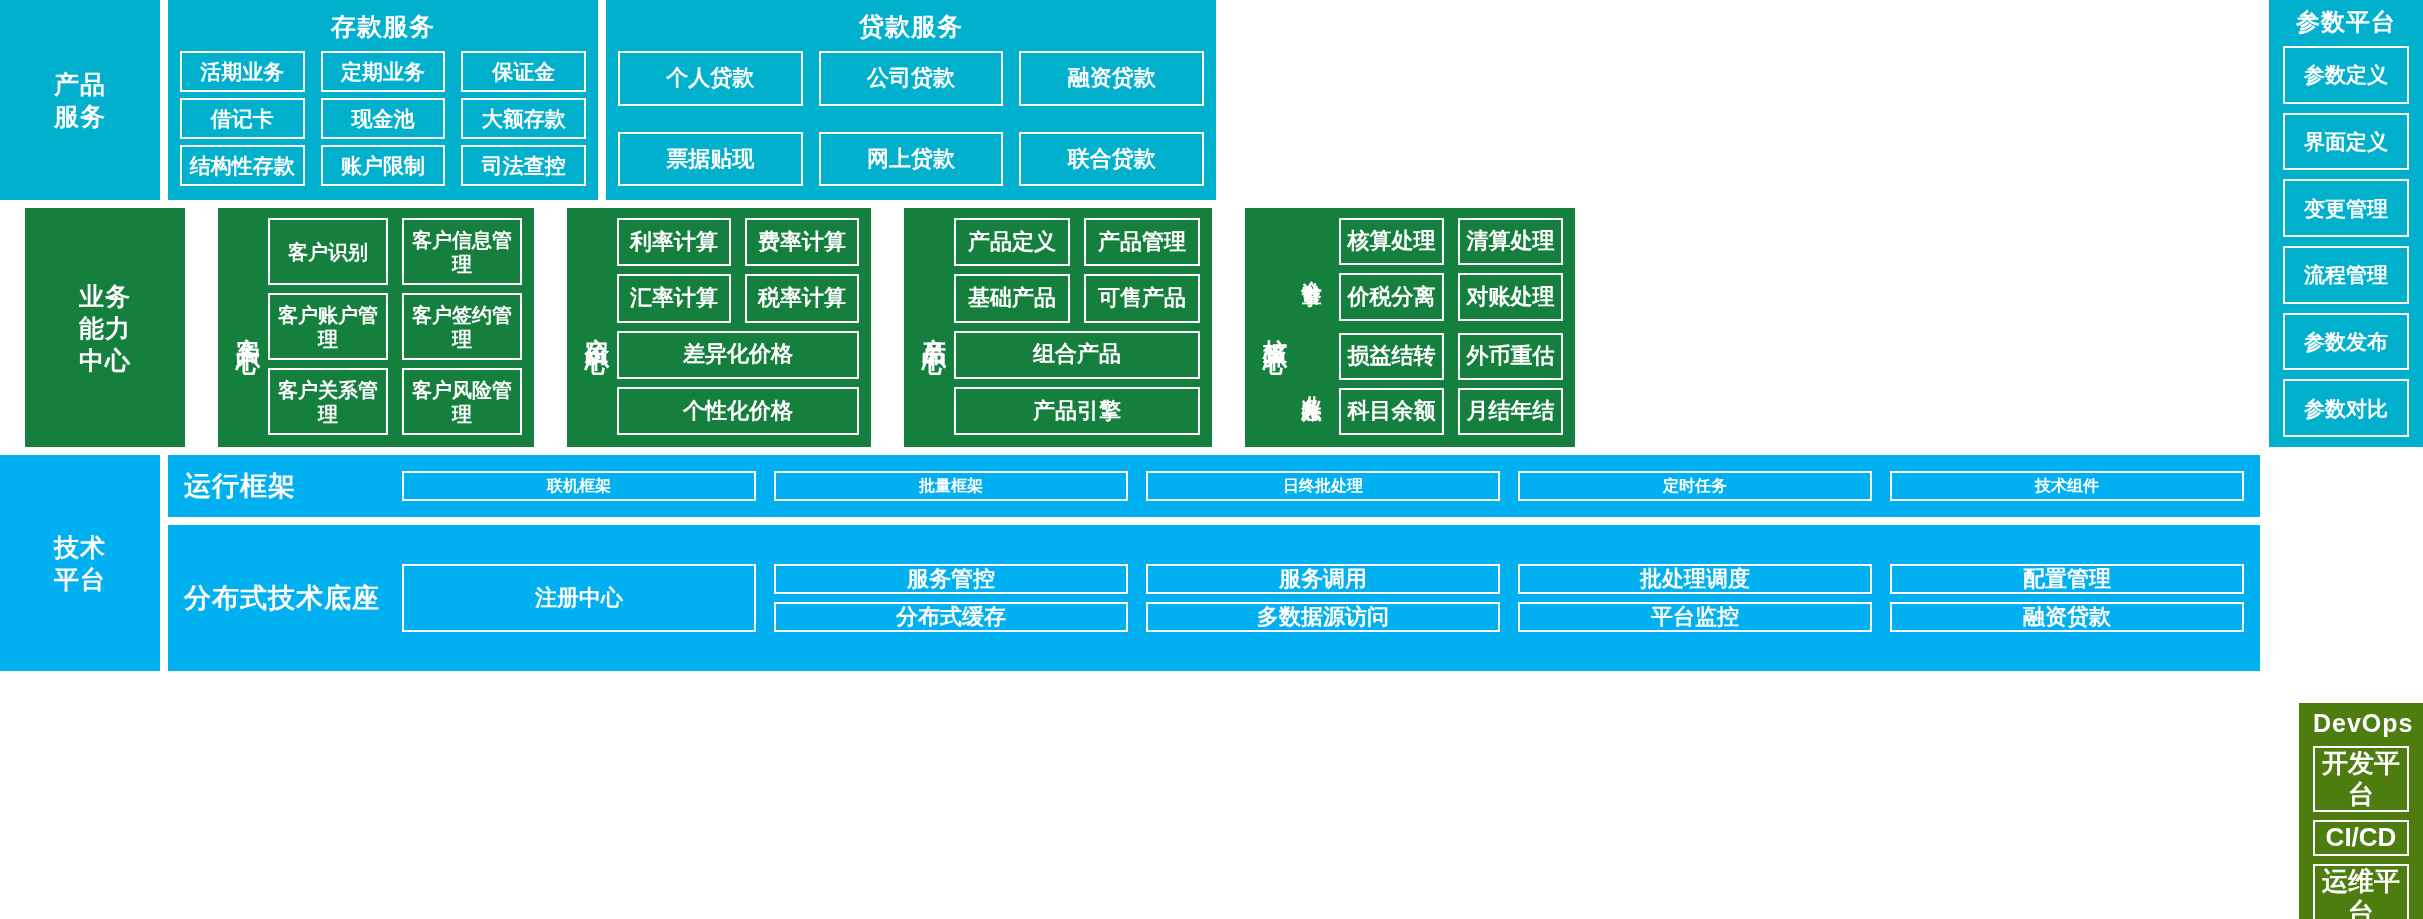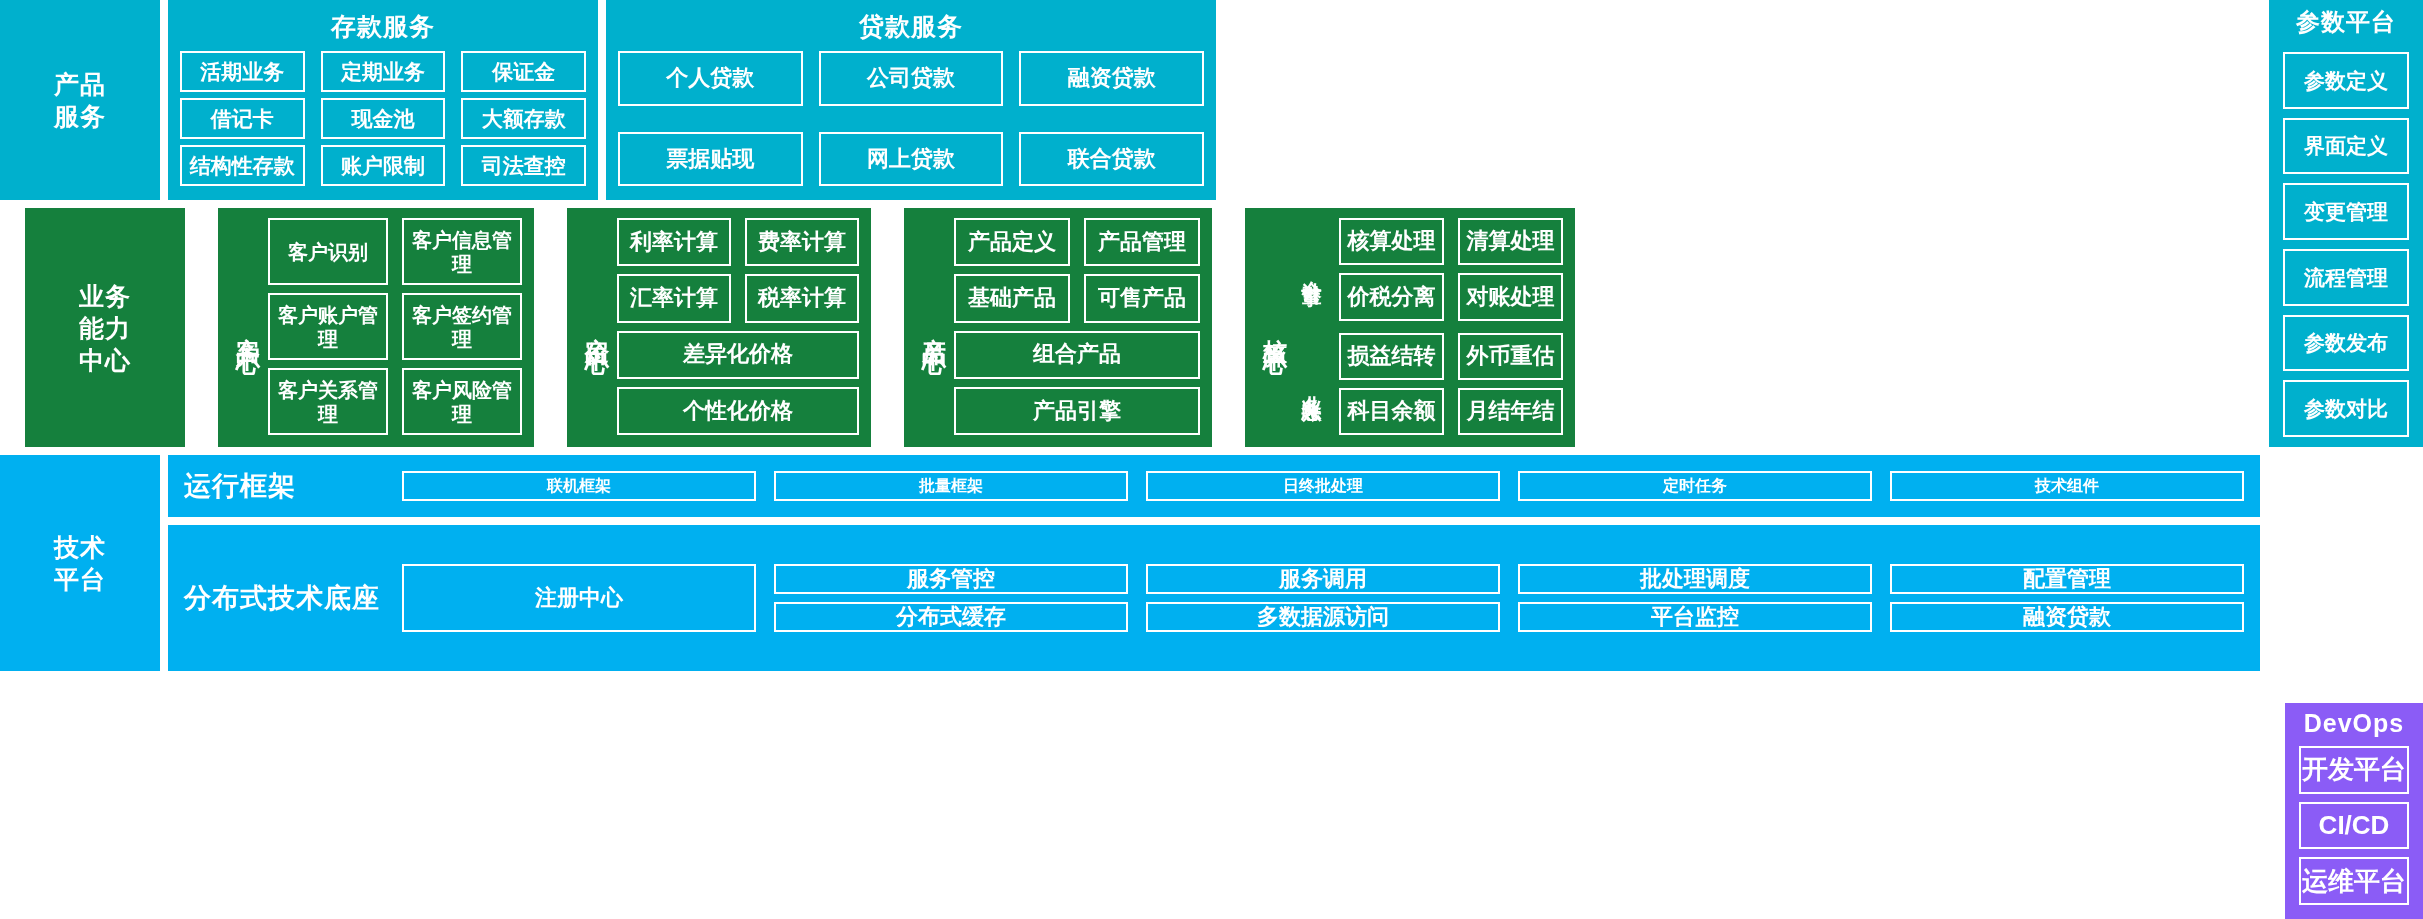--- a/index.html
+++ b/index.html
@@ -70,21 +70,21 @@
   .g-deposit .card { font-size: 21px; }
 
   
   .sidebar-param {
     position: absolute; right: 0; top: 0;
     width: 154px; height: 447px;
     background: #00b0cd;
     display: flex; flex-direction: column;
     padding: 6px 14px 10px 14px;
   }
-  .sidebar-param .group-title { font-size: 24px; margin-bottom: 14px; }
+  .sidebar-param .group-title { font-size: 24px; margin-bottom: 8px; }
   .sidebar-param .items { display: flex; flex-direction: column; gap: 9px; flex: 1; }
   .sidebar-param .card { flex: 1; font-size: 21px; }
 
   
   .r2 { height: 239px; }
   .gray { background: #15803d; margin-left: 25px; }
   .r2 .layer-label { height: 239px; }
   .center-group { display: flex; padding: 10px 12px 12px 10px; height: 239px; }
   .center-body { flex: 1; display: grid; gap: 8px 14px; }
   .c-customer { flex: 0 0 316px; }
@@ -116,22 +116,22 @@
   .band-run .band-cells { grid-template-rows: 1fr; }
   .band-run .card { height: 30px; font-size: 16px; }
   .band-base { height: 146px; }
   .band-base .band-cells { grid-template-rows: repeat(2, 1fr); align-items: stretch; }
   .band-base .card { font-size: 22px; }
   .reg-center { grid-row: span 2; }
 
   
   .sidebar-devops {
     position: absolute; right: 0; bottom: 0;
-    width: 138px; height: 216px;
-    background: #8b5cf6;
+    width: 124px; height: 216px;
+    background: #4d7c0f;
     display: flex; flex-direction: column;
     padding: 6px 14px 14px 14px;
   }
   .sidebar-devops .group-title { font-size: 25px; margin-bottom: 8px; }
   .sidebar-devops .items { display: flex; flex-direction: column; gap: 8px; flex: 1; }
   .sidebar-devops .card { flex: 1; font-size: 26px; }
 
   .main-area { display: flex; flex-direction: column; gap: 8px; width: 2260px; }
 </style>
 </head>

